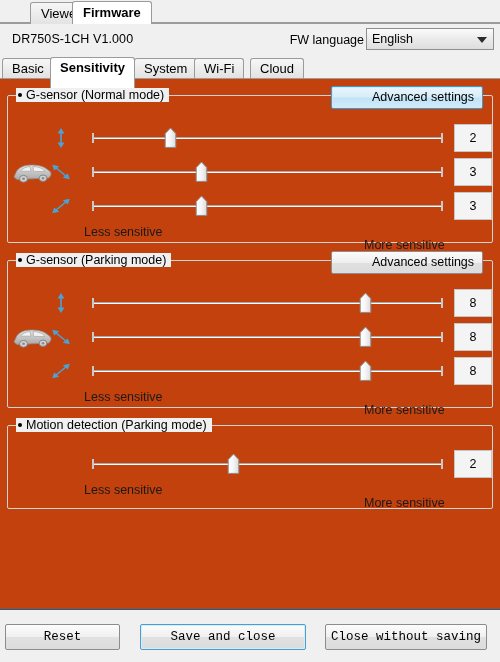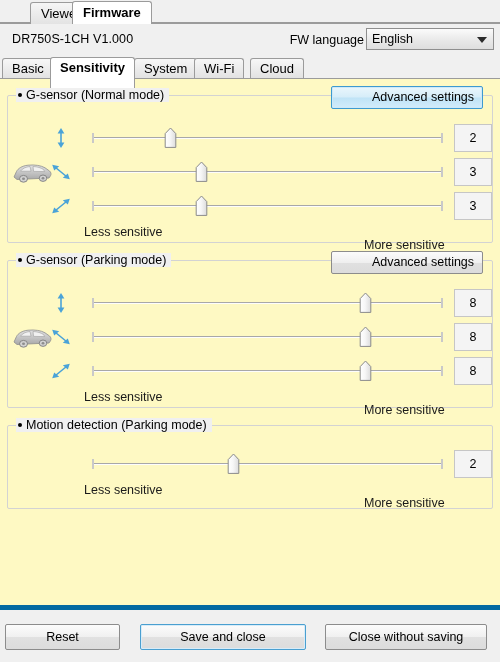--- a/index.html
+++ b/index.html
@@ -148,21 +148,21 @@
   #sectab3 { left: 194px; }
   #sectab4 { left: 250px; }
 
   
   .panel {
     position: absolute;
     left: 0;
     top: 78px;
     right: 0;
     bottom: 52px;
-    background: #fef9c3;
+    background: #c2410c;
     border-top: 1px solid #9b9b9b;
     box-sizing: border-box;
   }
 
   .group {
     position: absolute;
     left: 7px;
     right: 7px;
     border: 1px solid #d3d3d3;
     border-radius: 2px;
@@ -291,21 +291,22 @@
   }
   .hint-less { position: absolute; left: 84px; white-space: nowrap; }
   .hint-more { position: absolute; left: 364px; white-space: nowrap; margin-top: 13px; }
 
   
   .bottombar {
     position: absolute;
     left: 0; right: 0; bottom: 0;
     height: 52px;
     background: #f0f0f0;
-    border-top: 5px solid #0369a1;
+    border-top: 1px solid #0369a1;
+    font-family: Liberation Mono, monospace;
   }
   .btn {
     position: absolute;
     top: 14px;
     height: 26px;
     line-height: 24px;
     text-align: center;
     font-size: 12.5px;
     box-sizing: border-box;
     border: 1px solid #8c8c8c;

